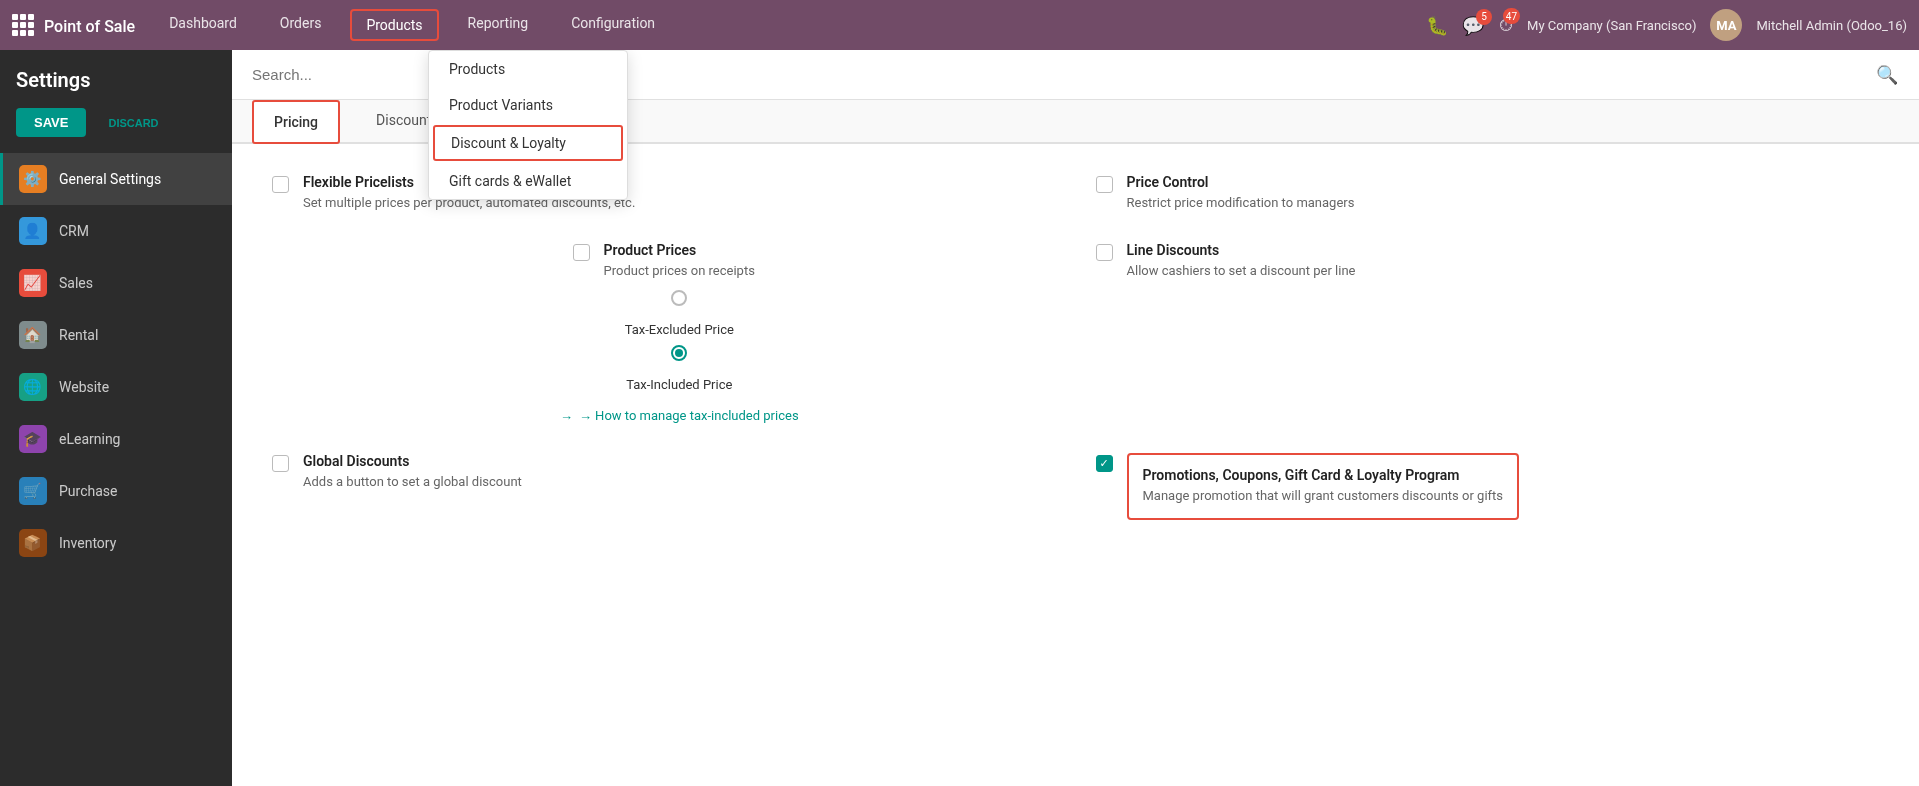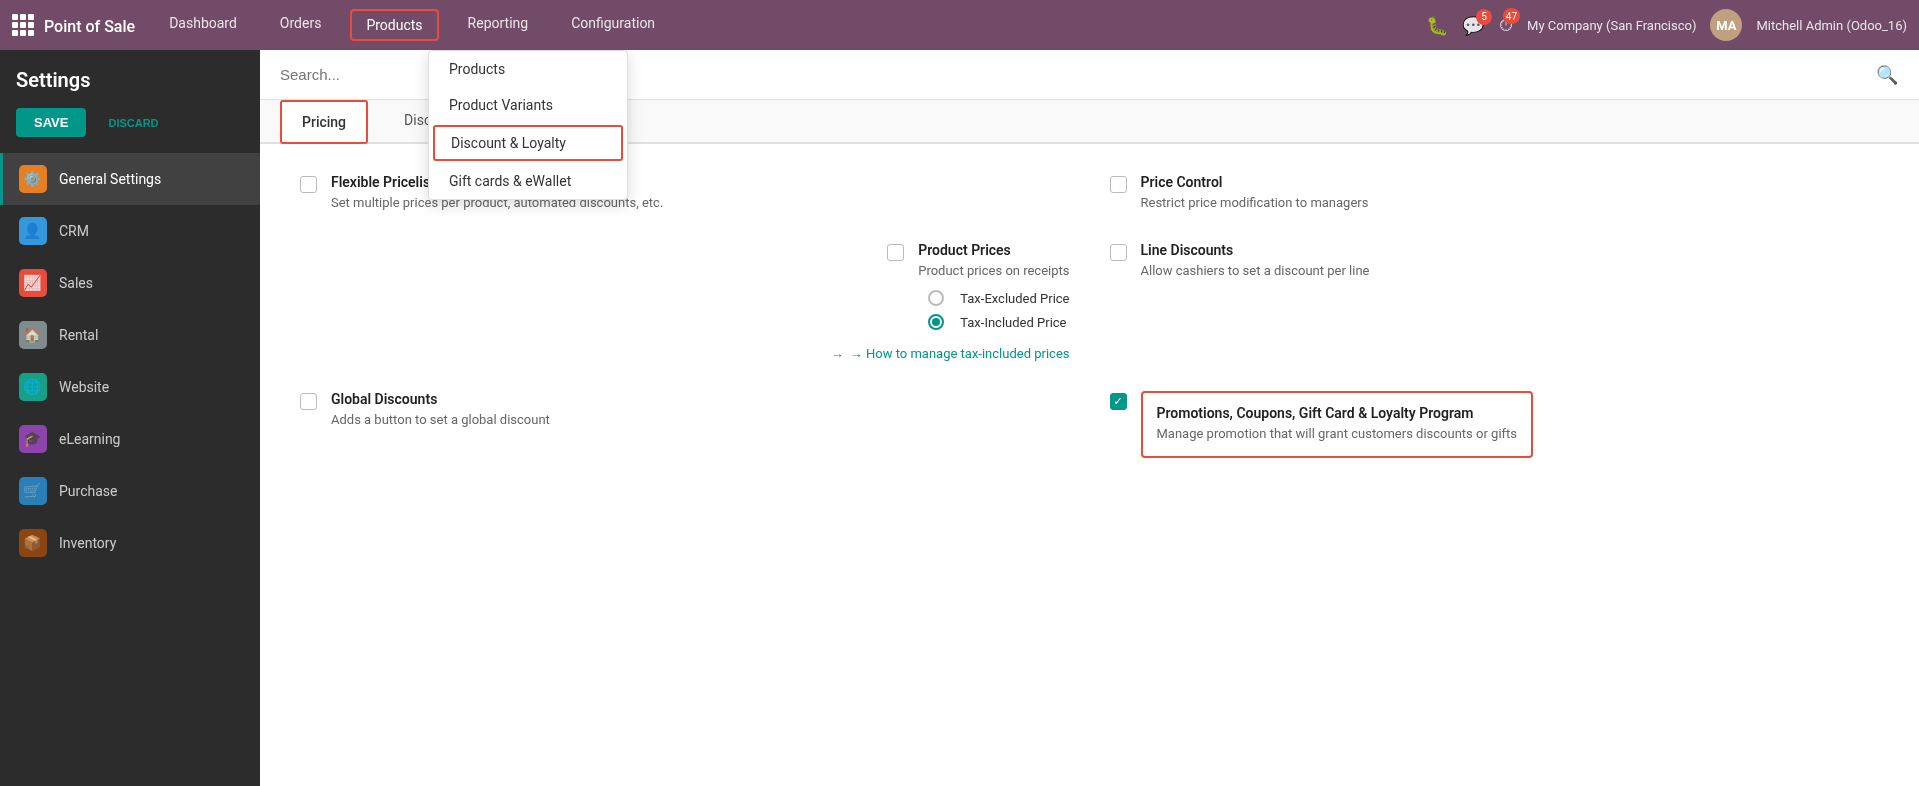--- a/index.html
+++ b/index.html
@@ -94,21 +94,21 @@
     .admin-name { color: rgba(255,255,255,0.85); font-size: 13px; }
 
     
     .page-layout {
       display: flex;
       height: calc(100vh - 50px);
     }
 
     
     .sidebar {
-      width: 260px;
+      width: 232px;
       background: #2c2c2c;
       color: white;
       flex-shrink: 0;
       overflow-y: auto;
     }
     .sidebar-header {
       padding: 18px 16px 8px 16px;
       font-size: 20px;
       font-weight: 600;
       color: white;
@@ -272,20 +272,21 @@
     .radio-group {
       margin-left: 31px;
       margin-top: 10px;
     }
     .radio-item {
       display: flex;
       align-items: center;
       gap: 16px;
       margin-bottom: 8px;
       cursor: pointer;
+      flex-direction: column;
     }
     .radio-btn {
       width: 16px; height: 16px;
       border-radius: 50%;
       border: 2px solid #bbb;
       display: flex; align-items: center; justify-content: center;
       flex-shrink: 0;
     }
     .radio-btn.checked {
       border-color: #009688;
@@ -460,21 +461,21 @@
         <div class="setting-item">
           <div class="checkbox-custom"></div>
           <div class="setting-text">
             <h4>Price Control</h4>
             <p>Restrict price modification to managers</p>
           </div>
         </div>
       </div>
 
       <div class="settings-row">
-        <div class="setting-item" style="flex-direction: column; align-items: flex-end; gap: 0;">
+        <div class="setting-item" style="flex-direction: column; align-items: center; gap: 0;">
           <div style="display:flex; gap: 14px; align-items: flex-start;">
             <div class="checkbox-custom"></div>
             <div class="setting-text">
               <h4>Product Prices</h4>
               <p>Product prices on receipts</p>
             </div>
           </div>
           <div class="radio-group">
             <div class="radio-item">
               <div class="radio-btn"></div>

